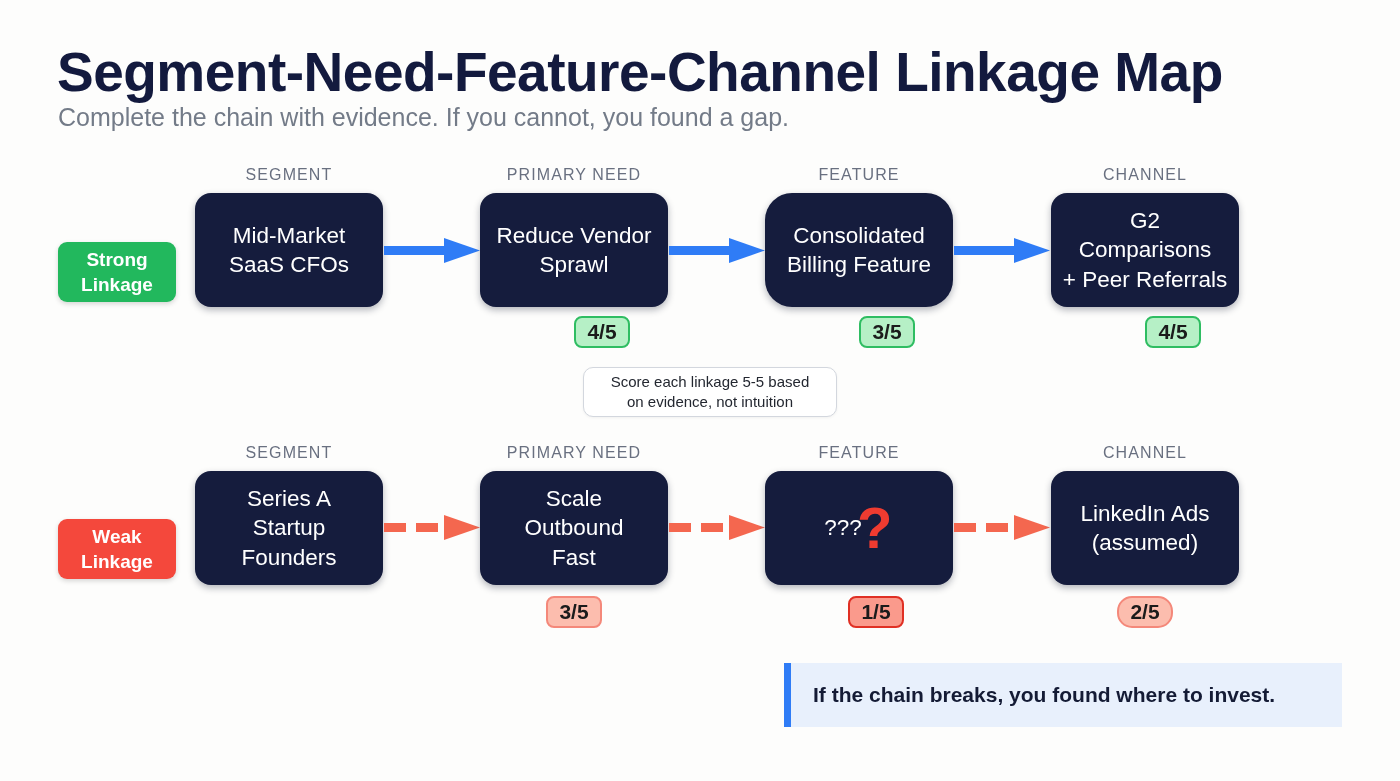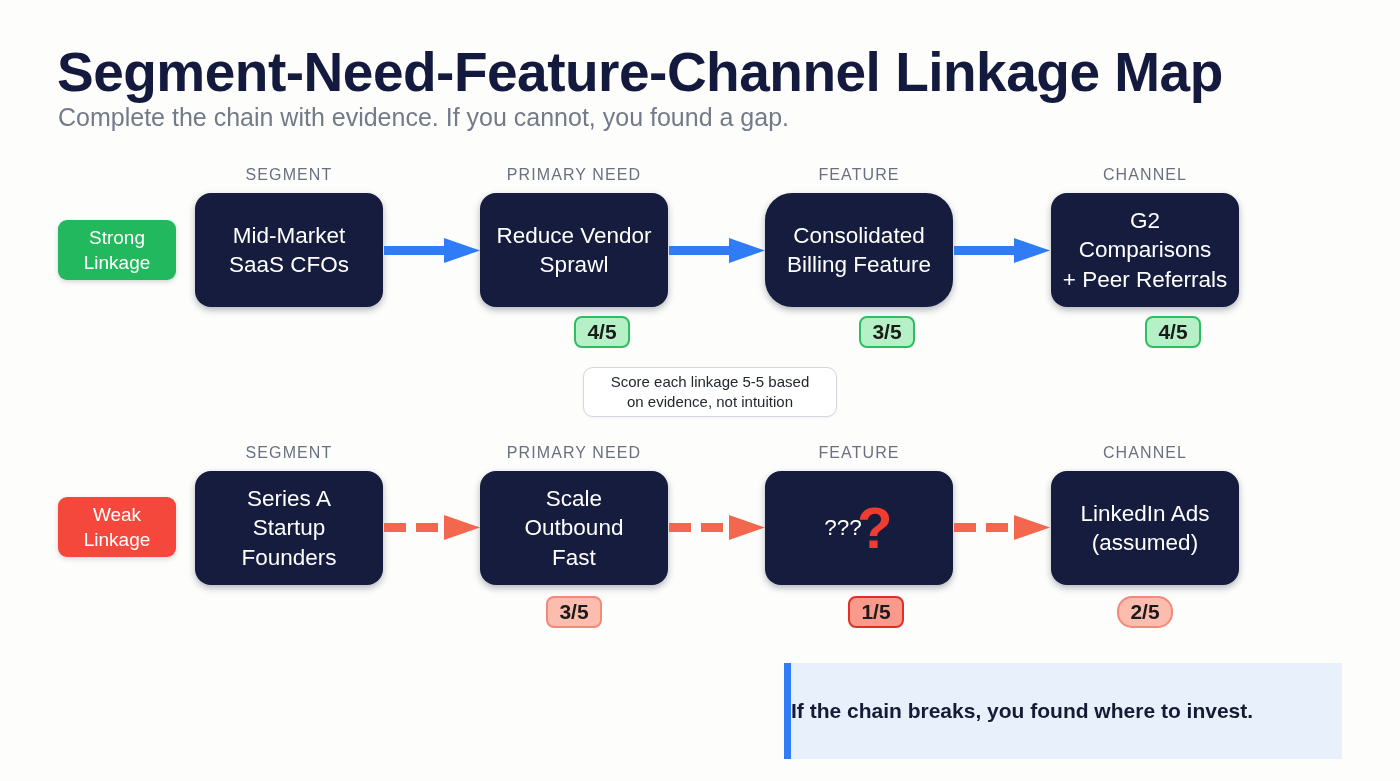--- a/index.html
+++ b/index.html
@@ -58,24 +58,25 @@
     left: 58px;
     width: 118px;
     height: 60px;
     border-radius: 9px;
     display: flex;
     flex-direction: column;
     align-items: center;
     justify-content: center;
     color: #ffffff;
     font-size: 19px;
-    font-weight: normal;
+    font-weight: bold;
     line-height: 1.32;
     text-align: center;
     box-shadow: 0 2px 5px rgba(0,0,0,0.16);
+    margin-top: 22px;
   }
   .row-badge.strong { background: #22b85d; top: 220px; }
   .row-badge.weak   { background: #f4483c; top: 497px; }
 
   
   .node-card {
     position: absolute;
     width: 188px;
     border-radius: 16px;
     background: #151c3d;
@@ -175,27 +176,28 @@
     box-sizing: border-box;
     box-shadow: 0 1px 3px rgba(0,0,0,0.05);
   }
 
   
   .callout {
     position: absolute;
     left: 784px;
     top: 663px;
     width: 558px;
-    height: 96px;
+    height: 64px;
     background: #e8f0fc;
     border-left: 7px solid #2f7cf6;
     box-sizing: border-box;
     display: flex;
     flex-direction: column;
     justify-content: center;
+    padding-left: 22px;
   }
   .callout-line {
     font-size: 21px;
     font-weight: bold;
     color: #141b35;
     line-height: 1.42;
     white-space: nowrap;
   }
 </style>
 </head>

